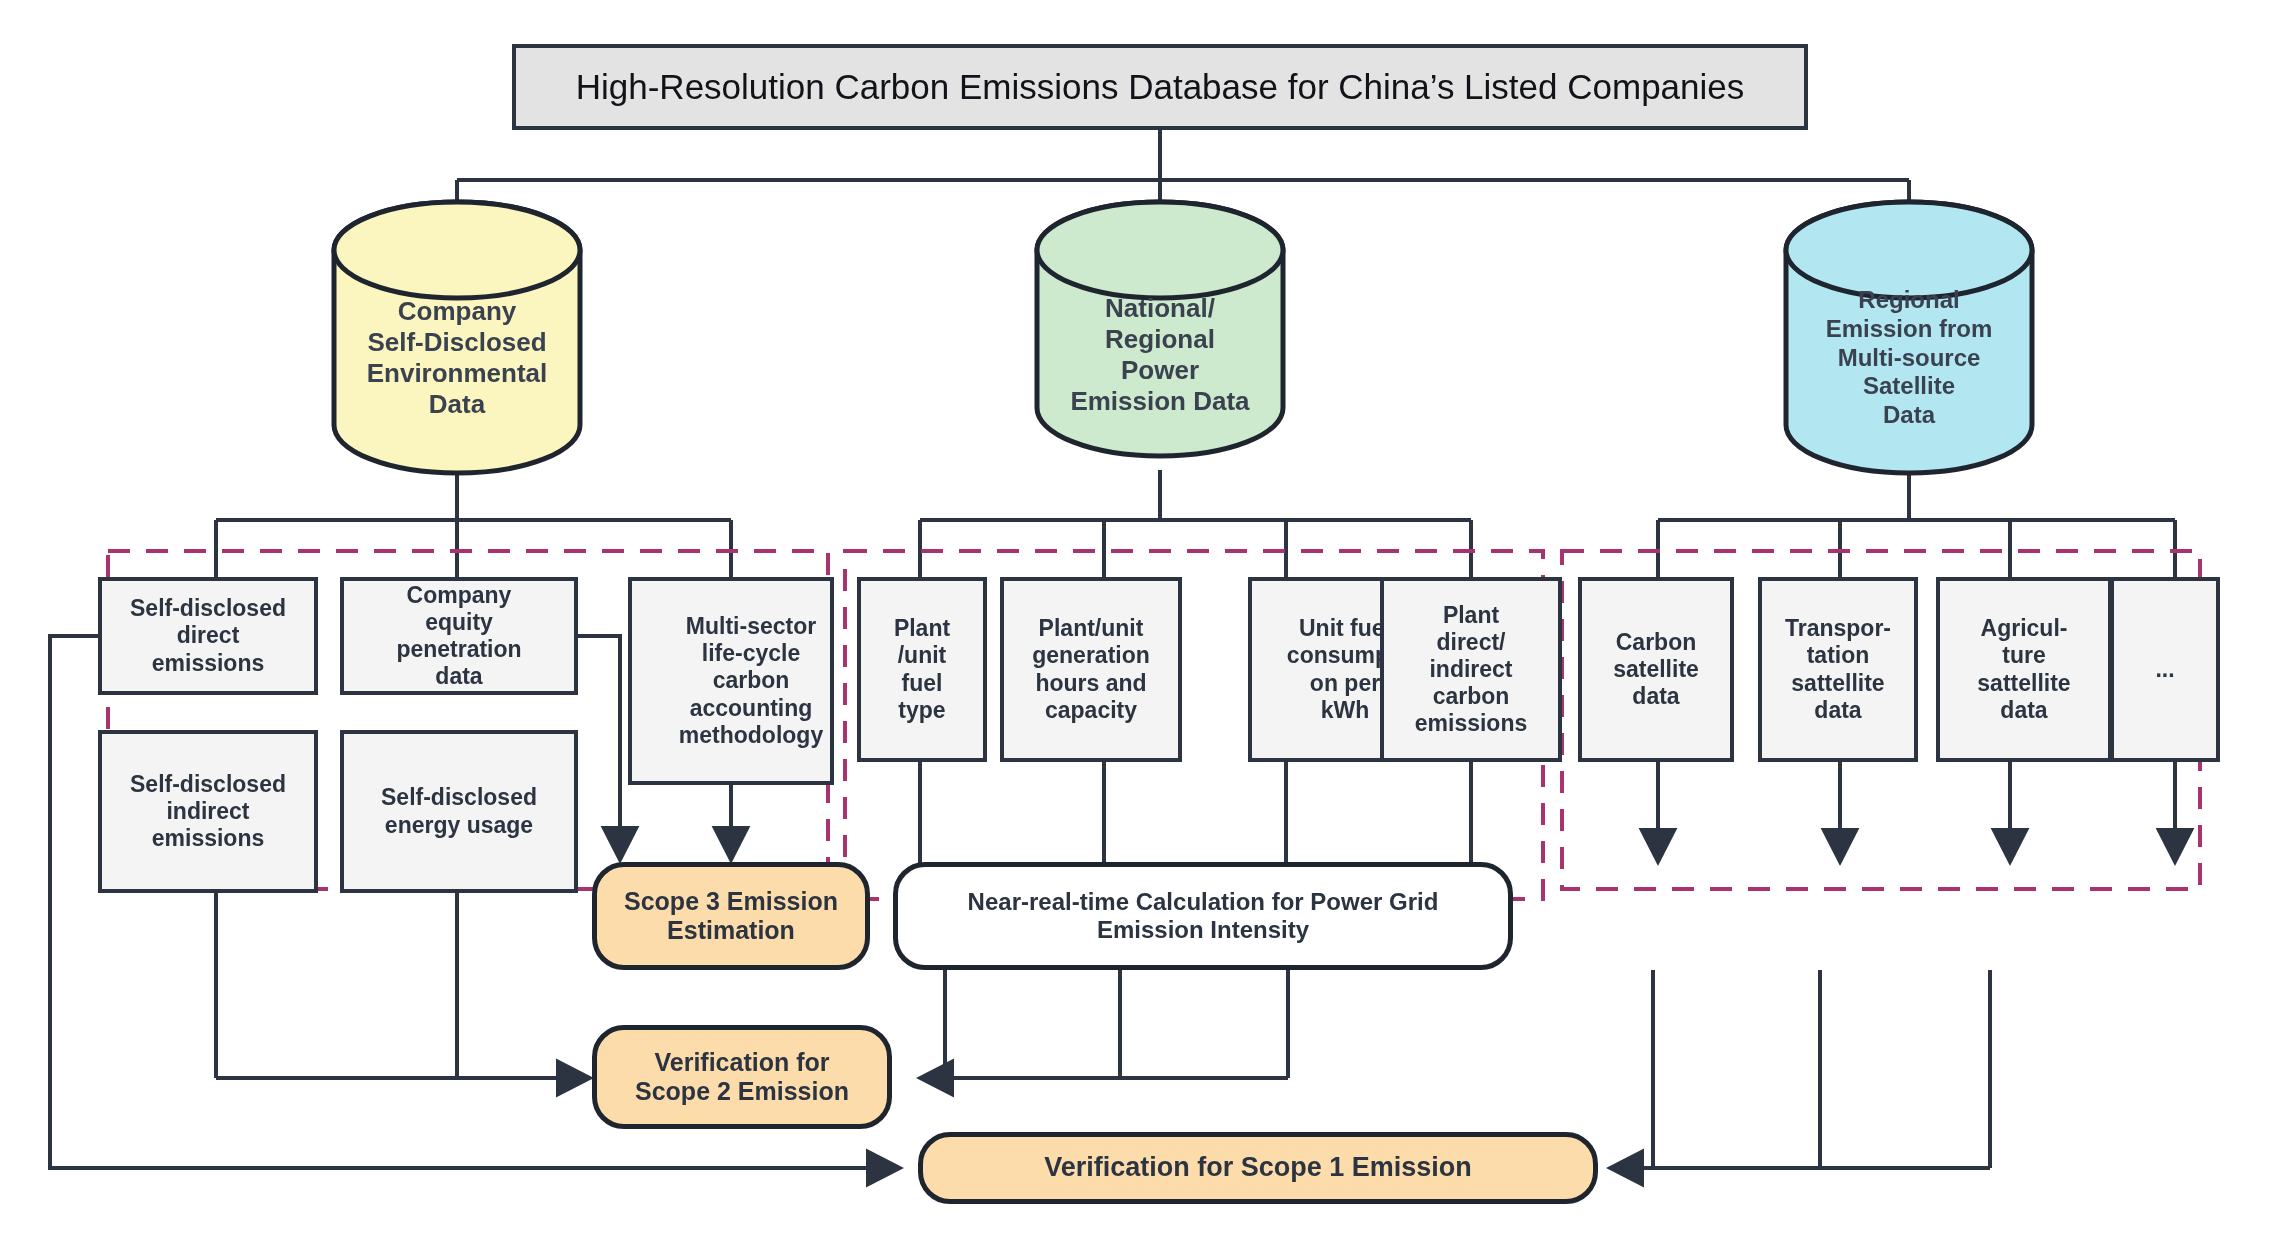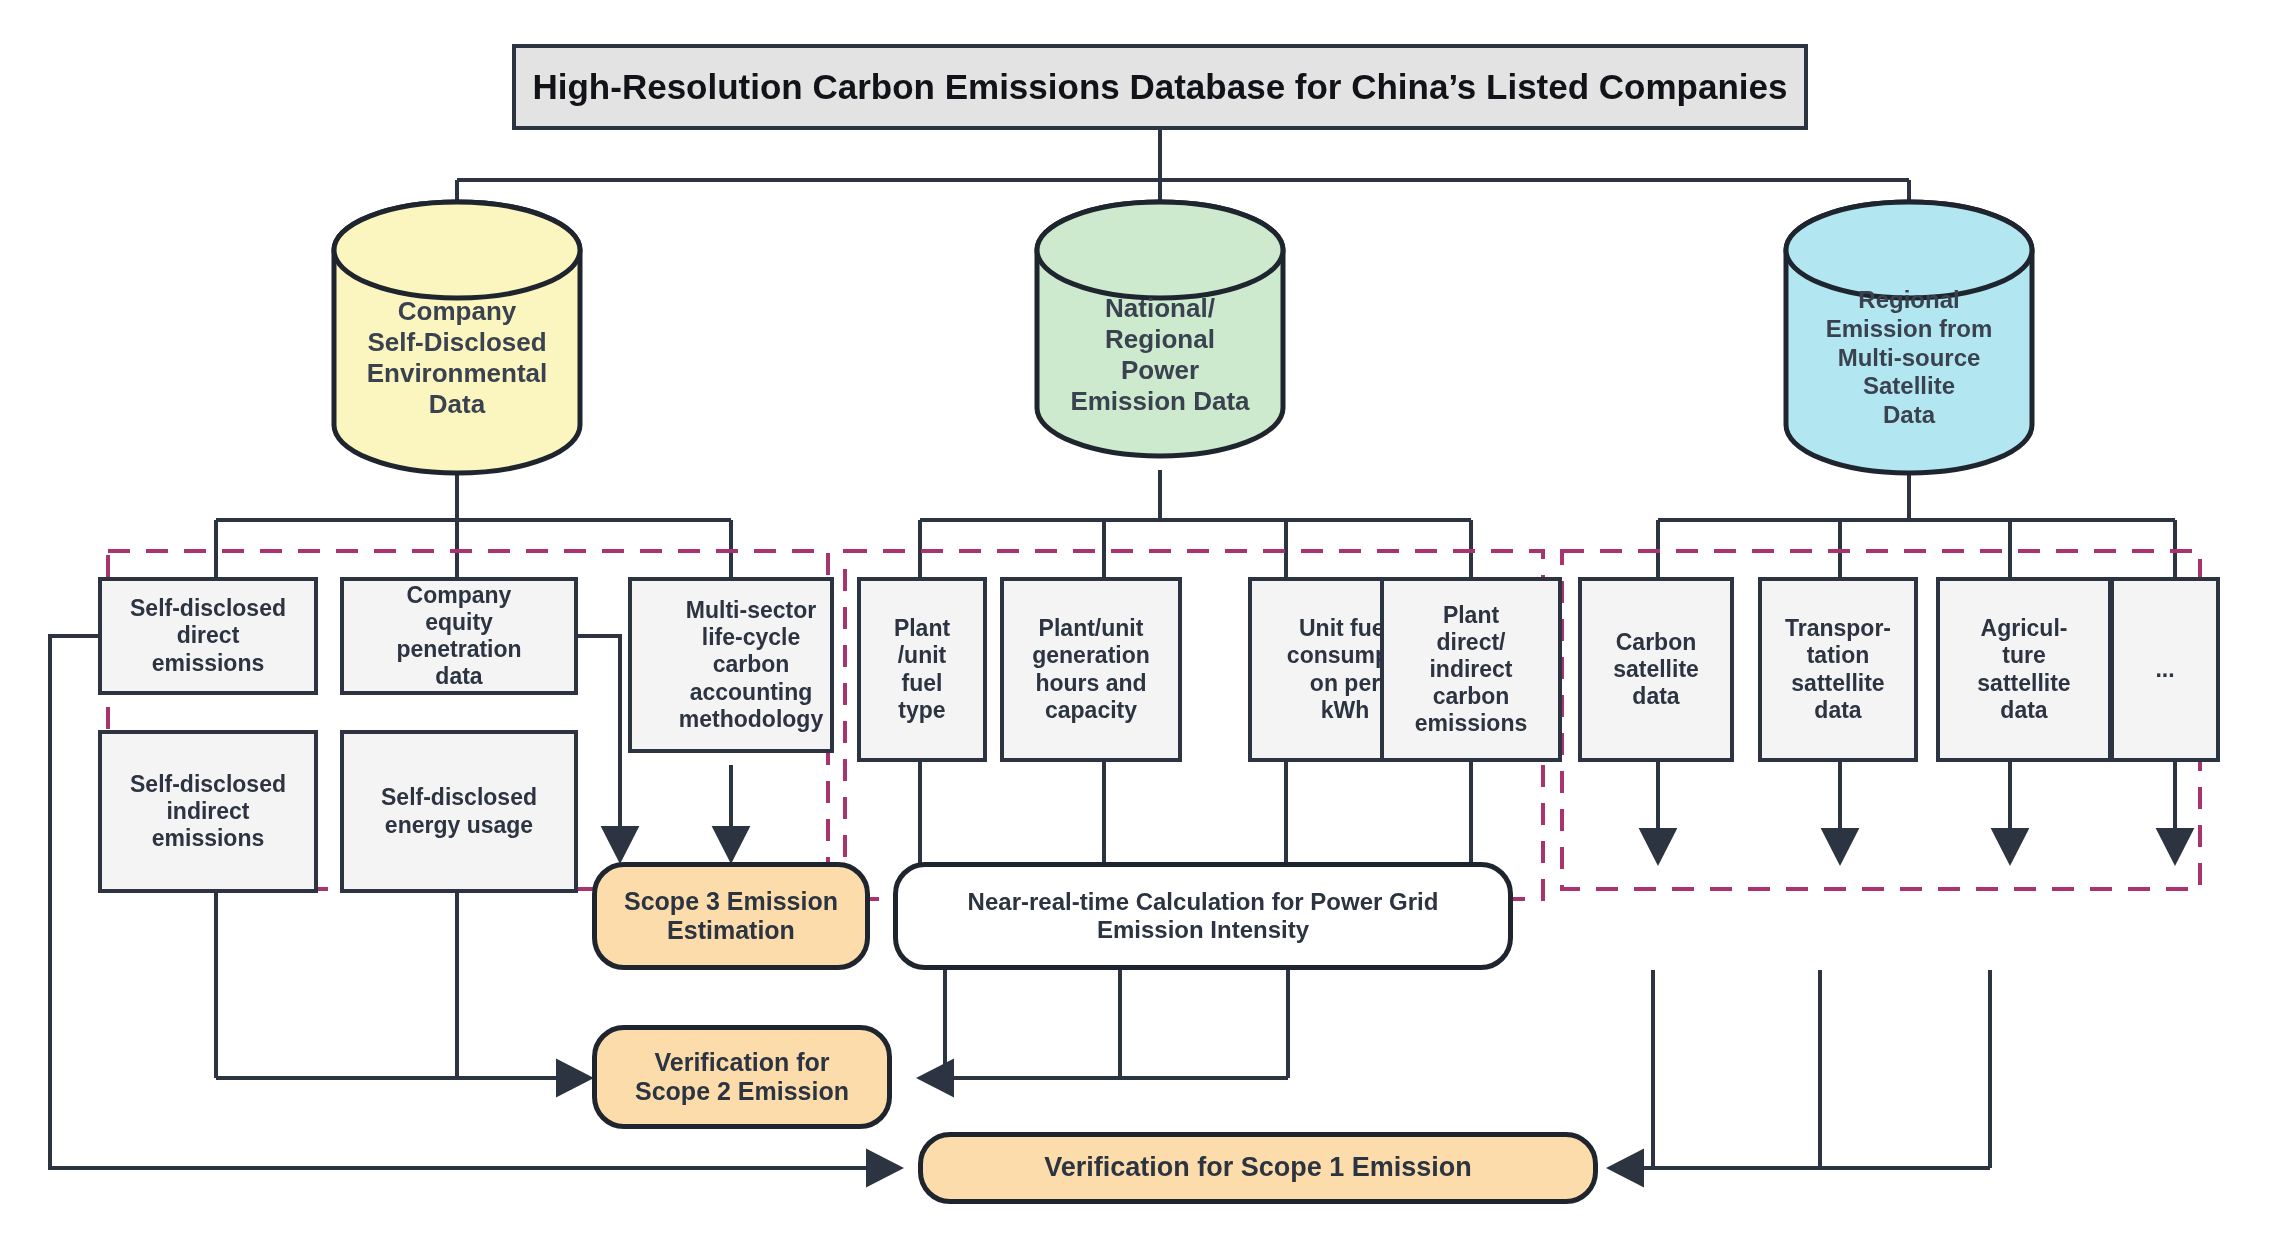--- a/index.html
+++ b/index.html
@@ -1,20 +1,20 @@
 <!DOCTYPE html>
 <html><head>
 <meta charset="utf-8">
 <style>
   html,body{margin:0;padding:0;background:#ffffff;}
   body{font-family:"Liberation Sans","DejaVu Sans",sans-serif;}
   #stage{position:relative;width:2270px;height:1242px;background:#ffffff;overflow:hidden;}
   #svg-layer{position:absolute;left:0;top:0;width:2270px;height:1242px;}
   .node{position:absolute;box-sizing:border-box;display:flex;align-items:center;justify-content:center;text-align:center;color:#2b3440;line-height:1.18;}
-  .title-node{background:#e3e3e3;border:4px solid #2b3440;font-weight:bold;font-size:35px;color:#111318;}
+  .title-node{background:#e3e3e3;border:4px solid #2b3440;font-weight:normal;font-size:35px;color:#111318;}
   .rect-node{background:#f4f4f4;border:4px solid #2b3440;font-weight:bold;}
   .round-node{border:5px solid #1f252e;border-radius:32px;font-weight:bold;}
   .cyl-label{position:absolute;display:flex;align-items:center;justify-content:center;text-align:center;font-weight:bold;color:#3a4250;line-height:1.2;pointer-events:none;}
   .txt{display:block;width:100%;}
 </style>
 </head>
 <body>
 
 <div id="stage">
 
@@ -118,21 +118,21 @@
   <div class="cyl-label" style="left:1781px;top:278px;width:256px;height:160px;font-size:24px;">
     <span class="txt">Regional<br>Emission from<br>Multi-source<br>Satellite<br>Data</span>
   </div>
 
   <div class="node rect-node" style="left:98px;top:577px;width:220px;height:118px;font-size:23px;">
     <span class="txt">Self-disclosed<br>direct<br>emissions</span>
   </div>
   <div class="node rect-node" style="left:340px;top:577px;width:238px;height:118px;font-size:23px;">
     <span class="txt">Company<br>equity<br>penetration<br>data</span>
   </div>
-  <div class="node rect-node" style="left:628px;top:577px;width:206px;height:176px;font-size:23px;padding-left:40px;">
+  <div class="node rect-node" style="left:628px;top:577px;width:206px;height:208px;font-size:23px;padding-left:40px;">
     <span class="txt">Multi-sector<br>life-cycle<br>carbon<br>accounting<br>methodology</span>
   </div>
   <div class="node rect-node" style="left:98px;top:730px;width:220px;height:163px;font-size:23px;">
     <span class="txt">Self-disclosed<br>indirect<br>emissions</span>
   </div>
   <div class="node rect-node" style="left:340px;top:730px;width:238px;height:163px;font-size:23px;">
     <span class="txt">Self-disclosed<br>energy usage</span>
   </div>
 
   <div class="node rect-node" style="left:857px;top:577px;width:130px;height:185px;font-size:23px;">

